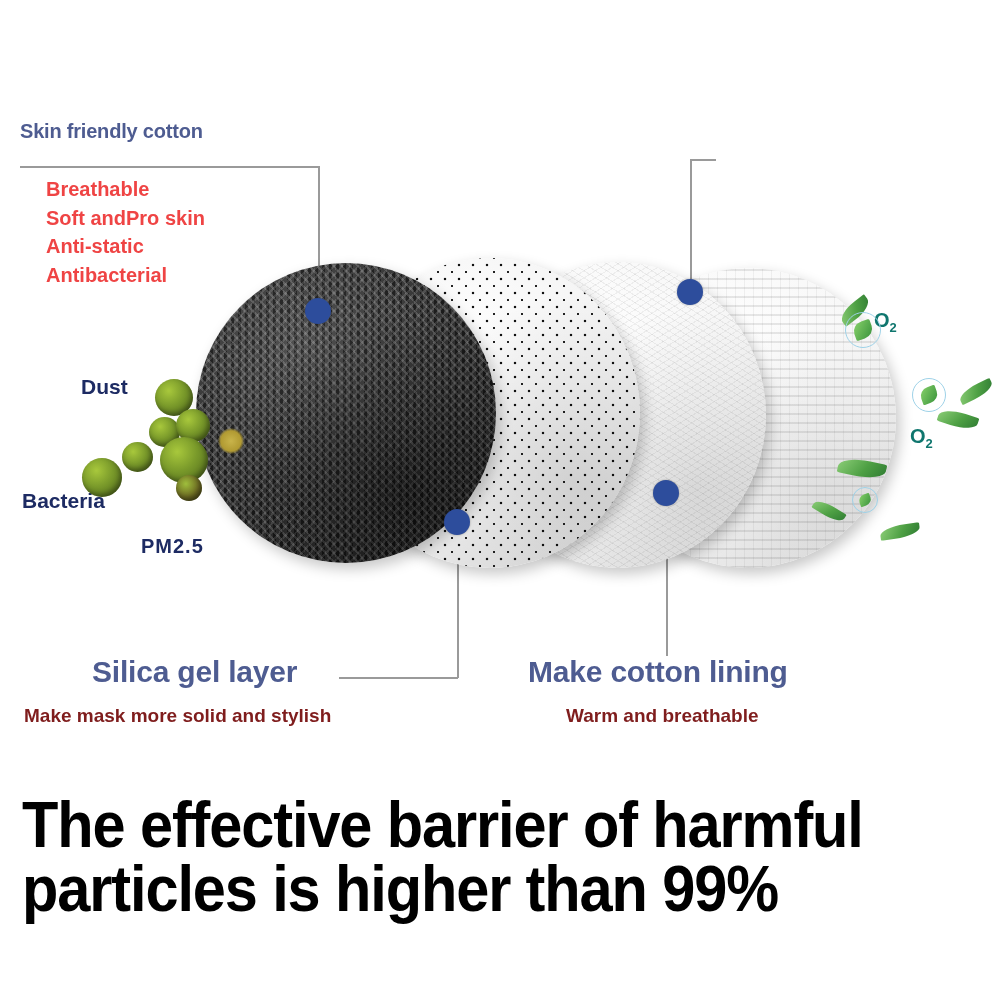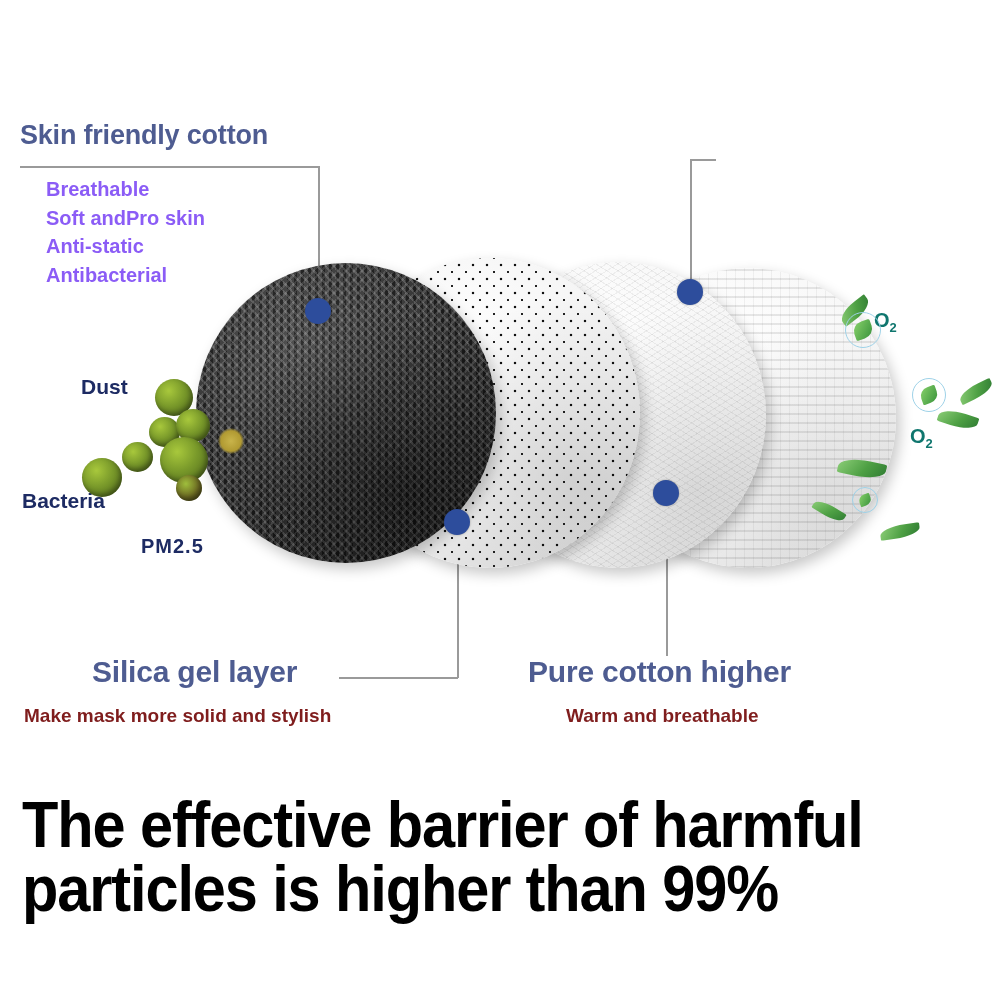--- a/index.html
+++ b/index.html
@@ -3,28 +3,28 @@
 <meta charset="utf-8">
 <style>
   html,body{margin:0;padding:0;background:#fff;}
   body{width:1001px;height:1001px;overflow:hidden;
        font-family:"Liberation Sans","DejaVu Sans",sans-serif;}
   #stage{position:relative;width:1001px;height:1001px;background:#ffffff;}
 
   
   .hdr{position:absolute;font-weight:bold;color:#4e5c91;white-space:nowrap;
        letter-spacing:-0.2px;}
-  #h-skin   {left:20px;  top:120px; font-size:27px;}
+  #h-skin   {left:20px;  top:120px; font-size:20px;}
   #h-three  {left:712px; top:140px; font-size:31px;}
   #h-silica {left:92px;  top:655px; font-size:30px;}
   #h-pure   {left:528px; top:655px; font-size:30px;}
 
   
   #bullets{position:absolute;left:46px;top:175px;}
-  .bullet{font-size:20px;font-weight:bold;color:#8b5cf6;line-height:28.5px;white-space:nowrap;}
+  .bullet{font-size:20px;font-weight:bold;color:#ef4444;line-height:28.5px;white-space:nowrap;}
 
   
   .sub{position:absolute;font-size:19px;font-weight:bold;color:#7f1d1d;white-space:nowrap;}
   #sub-silica{left:24px; top:705px;}
   #sub-pure  {left:566px;top:705px;}
 
   
   .sidelbl{position:absolute;font-size:21px;font-weight:bold;color:#1d2b63;white-space:nowrap;}
   #lbl-dust    {left:73px; top:375px;margin-left:8px;}
   #lbl-bacteria{left:22px; top:489px;}
@@ -162,21 +162,21 @@
 
   <div class="leaf" style="left:838px;top:460px;width:48px;height:17px;transform:rotate(12deg);"></div>
   <div class="bub" style="left:852px;top:487px;width:24px;height:24px;">
     <i style="width:12px;height:11px;"></i>
   </div>
   <div class="leaf" style="left:812px;top:505px;width:34px;height:12px;transform:rotate(32deg);"></div>
   <div class="leaf" style="left:880px;top:525px;width:40px;height:13px;transform:rotate(-8deg);"></div>
 
   <div class="hdr" id="h-skin">Skin friendly cotton</div>
   <div class="hdr" id="h-silica">Silica gel layer</div>
-  <div class="hdr" id="h-pure">Pure cotton higher</div>
+  <div class="hdr" id="h-pure">Make cotton lining</div>
 
   <div id="bullets">
     <div class="bullet">Breathable</div>
     <div class="bullet">Soft andPro skin</div>
     <div class="bullet">Anti-static</div>
     <div class="bullet">Antibacterial</div>
   </div>
 
   <div class="sub" id="sub-silica">Make mask more solid and stylish</div>
   <div class="sub" id="sub-pure">Warm and breathable</div>

